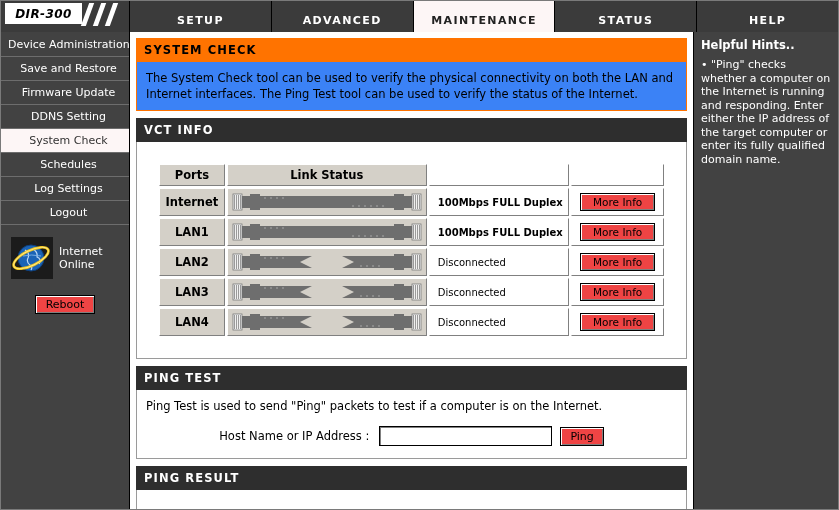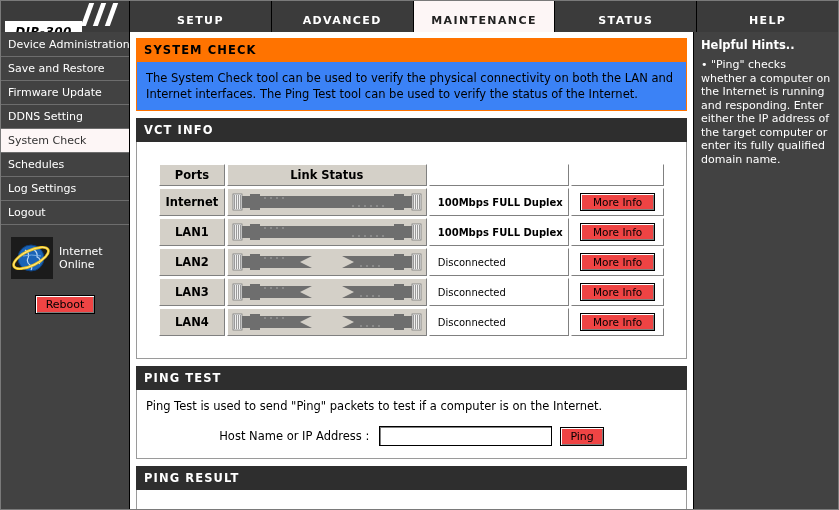--- a/index.html
+++ b/index.html
@@ -13,21 +13,21 @@
     border:1px solid #7a7a7a;background:#424242;overflow:hidden;
   }
 
   
   .topbar{display:flex;height:31px;width:837px;background:#3b3b3b;}
   .brandcell{
     width:129px;height:31px;position:relative;background:#3b3b3b;
     border-right:1px solid #000;box-sizing:border-box;overflow:hidden;
   }
   .brandplate{
-    position:absolute;left:4px;top:20px;width:77px;height:21px;background:#ffffff;
+    position:absolute;left:4px;top:2px;width:77px;height:21px;background:#ffffff;
     display:flex;align-items:center;justify-content:center;
   }
   .brandplate span{
     font-family:"DejaVu Sans","Liberation Sans",sans-serif;
     font-style:italic;font-weight:bold;font-size:12px;letter-spacing:.4px;color:#000;
   }
   .slashes{position:absolute;left:82px;top:2px;width:44px;height:23px;}
   .slash{position:absolute;top:0;width:5px;height:23px;background:#ffffff;
          transform:skewX(-20deg);}
   .tabs{display:flex;flex:1;height:31px;}
@@ -44,21 +44,21 @@
   .body{display:flex;width:837px;height:477px;}
 
   
   .sidebar{
     width:129px;background:#424242;box-sizing:border-box;
     border-right:1px solid #000;flex:none;padding-top:1px;
   }
   .navitem{
     height:24px;line-height:24px;padding-left:7px;color:#ffffff;font-size:11px;
     border-bottom:1px solid #6d6d6d;box-sizing:border-box;cursor:pointer;
-    white-space:nowrap;overflow:hidden;
+    white-space:nowrap;overflow:hidden;text-align:center;
   }
   .navitem.active{background:#fdf6f6;color:#333;}
   .statusbox{
     margin-top:12px;display:flex;align-items:center;gap:6px;padding-left:10px;
   }
   .globe{width:42px;height:42px;position:relative;flex:none;}
   .statuslabel{color:#ffffff;font-size:11px;line-height:13px;}
   .rebootwrap{margin-top:16px;text-align:center;border-radius:9px;}
   .btn{
     font-family:"DejaVu Sans","Liberation Sans",sans-serif;font-size:11px;color:#000;

